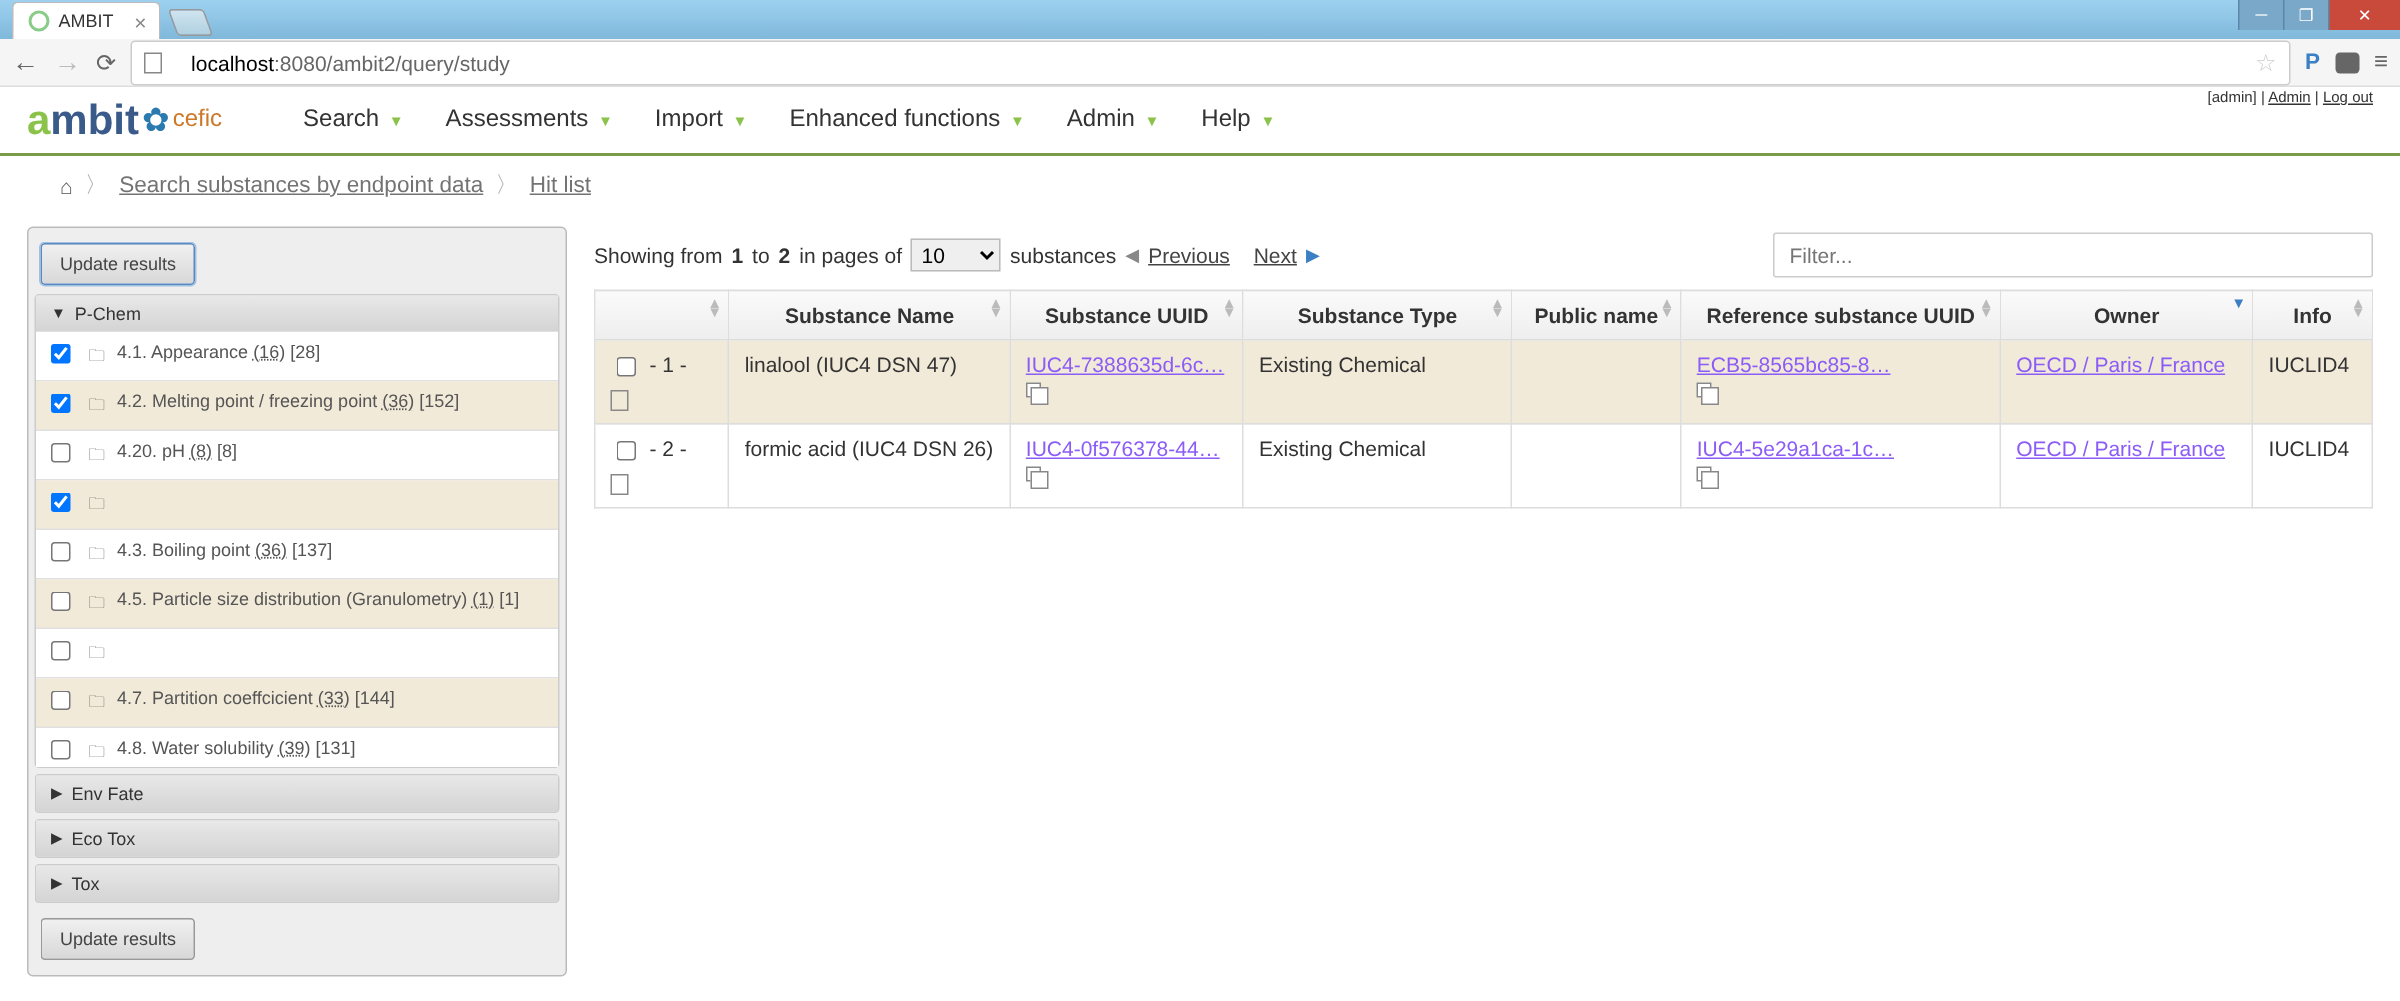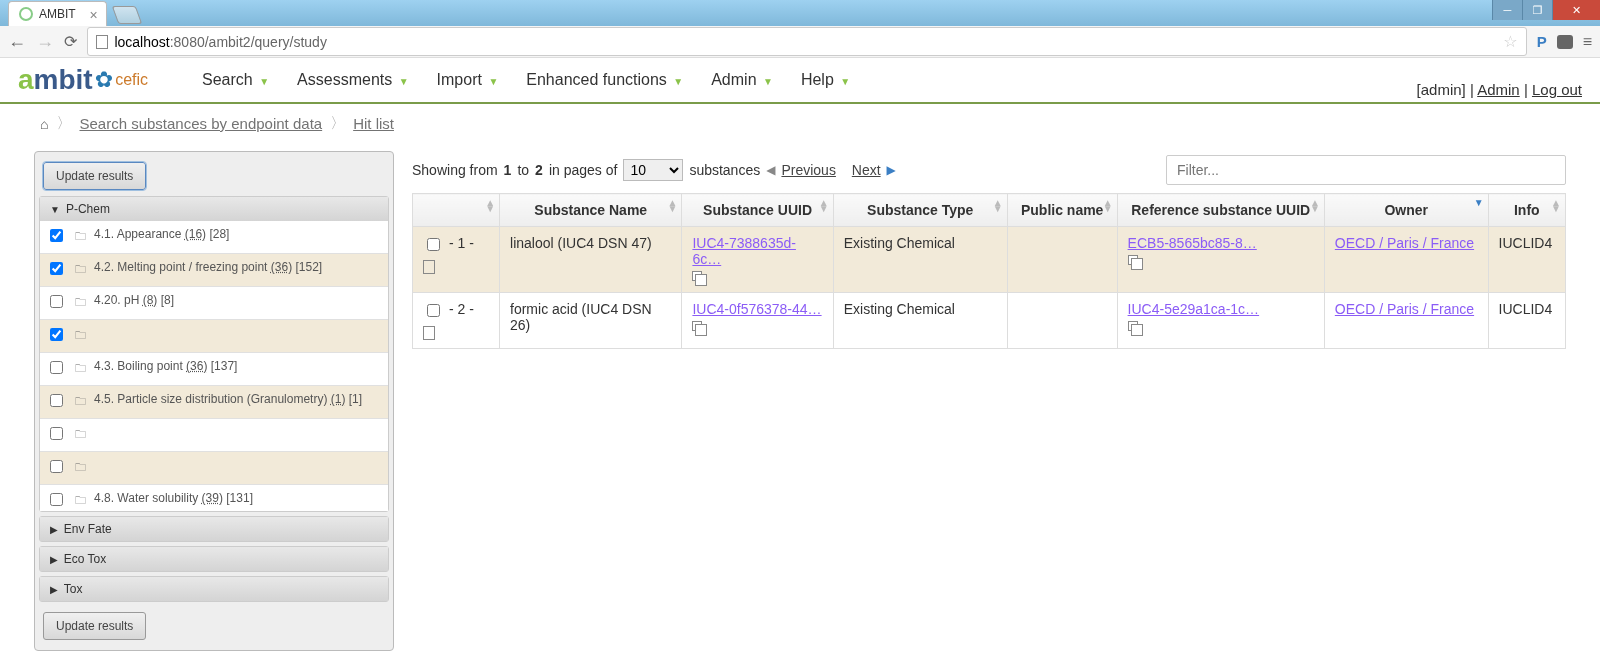--- a/index.html
+++ b/index.html
@@ -13,21 +13,21 @@
 .win-btn.close { background: #c94a3b; width: 48px; }
 .tab { background: #fff; border-radius: 4px 4px 0 0; padding: 5px 30px 5px 10px; margin-left: 8px; font-size: 12px; position: relative; display: flex; align-items: center; gap: 6px; border: 1px solid #bbb; border-bottom: none; }
 .tab-icon { width: 14px; height: 14px; border-radius: 50%; border: 2px solid #8c8; display: inline-block; }
 .tab-close { position: absolute; right: 8px; top: 5px; font-size: 14px; color: #888; }
 .new-tab { width: 24px; height: 18px; background: linear-gradient(#d0e4f0, #b0d0e0); margin-left: 8px; margin-bottom: 2px; border-radius: 3px; border: 1px solid #999; transform: skewX(20deg); }
 
 .addrbar { height: 32px; background: #f5f5f5; border-bottom: 1px solid #ddd; display: flex; align-items: center; padding: 0 8px; gap: 10px; }
 .nav-arrow { color: #666; font-size: 18px; cursor: pointer; }
 .nav-arrow.disabled { color: #bbb; }
 .reload { font-size: 16px; color: #666; cursor: pointer; }
-.url-box { flex: 1; border: 1px solid #ccc; border-radius: 3px; background: #fff; display: flex; align-items: center; padding: 4px 8px; gap: 6px; }
+.url-box { flex: 1; border: 1px solid #ccc; border-radius: 3px; background: #fff; display: flex; align-items: center; padding: 4px 8px; gap: 19px; }
 .doc-icon { width: 12px; height: 14px; border: 1px solid #888; display: inline-block; }
 .url-text { flex: 1; font-size: 14px; color: #333; font-family: Arial; }
 .url-host { color: #000; }
 .url-path { color: #666; }
 .star { color: #ccc; font-size: 16px; }
 .addr-right { display: flex; align-items: center; gap: 10px; }
 .p-icon { color: #3b7fc4; font-weight: bold; font-size: 15px; }
 .bug-icon { width: 16px; height: 14px; background: #666; border-radius: 3px; display: inline-block; position: relative; }
 .menu-icon { font-size: 16px; color: #666; }
 
@@ -35,30 +35,30 @@
 .app { width: 1600px; }
 .app-header { height: 46px; border-bottom: 2px solid #7a9c4a; display: flex; align-items: center; padding: 0 18px; position: relative; }
 .logo { display: flex; align-items: center; margin-right: 40px; }
 .logo-ambit { font-size: 28px; font-weight: bold; font-family: 'Arial Black', Arial; }
 .logo-ambit .a1 { color: #8bc34a; }
 .logo-ambit .rest { color: #3a5a8a; }
 .logo-gear { color: #2a7ab0; font-size: 22px; margin: 0 2px; }
 .logo-cefic { color: #cc7a2a; font-size: 16px; font-family: Arial; }
 .menuitem { padding: 0 14px; font-size: 16px; color: #333; cursor: pointer; }
 .menuitem .caret { color: #8bc34a; font-size: 10px; margin-left: 2px; }
-.header-right { position: absolute; right: 18px; top: 23px; font-size: 15px; color: #333; }
+.header-right { position: absolute; right: 18px; top: 2px; font-size: 10px; color: #333; }
 .header-right a { color: #333; text-decoration: underline; }
 
 .breadcrumb { padding: 10px 40px; font-size: 15px; color: #333; display: flex; align-items: center; gap: 8px; }
 .breadcrumb a { color: #737373; text-decoration: underline; }
 .bc-sep { color: #aaa; }
 .home-icon { font-size: 14px; color: #555; }
 
 
-.content { display: flex; padding: 8px 34px; gap: 18px; align-items: flex-start; }
+.content { display: flex; padding: 8px 18px; gap: 18px; align-items: flex-start; }
 
 
 .sidebar { width: 360px; border: 1px solid #bbb; border-radius: 4px; background: #eee; padding: 4px; }
 .update-btn { background: linear-gradient(#f0f0f0, #d8d8d8); border: 1px solid #999; border-radius: 3px; padding: 6px 12px; font-size: 12px; color: #444; cursor: pointer; display: inline-block; margin: 6px 4px; }
 .update-btn.top { border: 1px solid #5a88c0; outline: 1px solid #a0c0e0; }
 
 .section { border: 1px solid #ccc; border-radius: 3px; margin-bottom: 4px; }
 .section-hdr { background: linear-gradient(#e8e8e8, #d4d4d4); padding: 5px 10px; font-size: 12px; color: #333; cursor: pointer; display: flex; align-items: center; gap: 6px; }
 .section-hdr .tri { font-size: 10px; }
 .tree { background: #fff; max-height: 290px; overflow-y: scroll; }
@@ -204,20 +204,21 @@
               <span class="folder">🗀</span>
               <span class="tree-label">4.5. Particle size distribution (Granulometry) <span class="count">(1)</span> [1]</span>
             </div>
             <div class="tree-row">
               <input type="checkbox" style="">
               <span class="folder">🗀</span>
             </div>
             <div class="tree-row alt">
               <input type="checkbox" style="">
               <span class="folder">🗀</span>
+              <span class="tree-label">4.7. Partition coeffcicient <span class="count">(33)</span> [144]</span>
             </div>
             <div class="tree-row">
               <input type="checkbox" style="">
               <span class="folder">🗀</span>
               <span class="tree-label">4.8. Water solubility <span class="count">(39)</span> [131]</span>
             </div>
           </div>
       </div>
 
       <div class="section">

